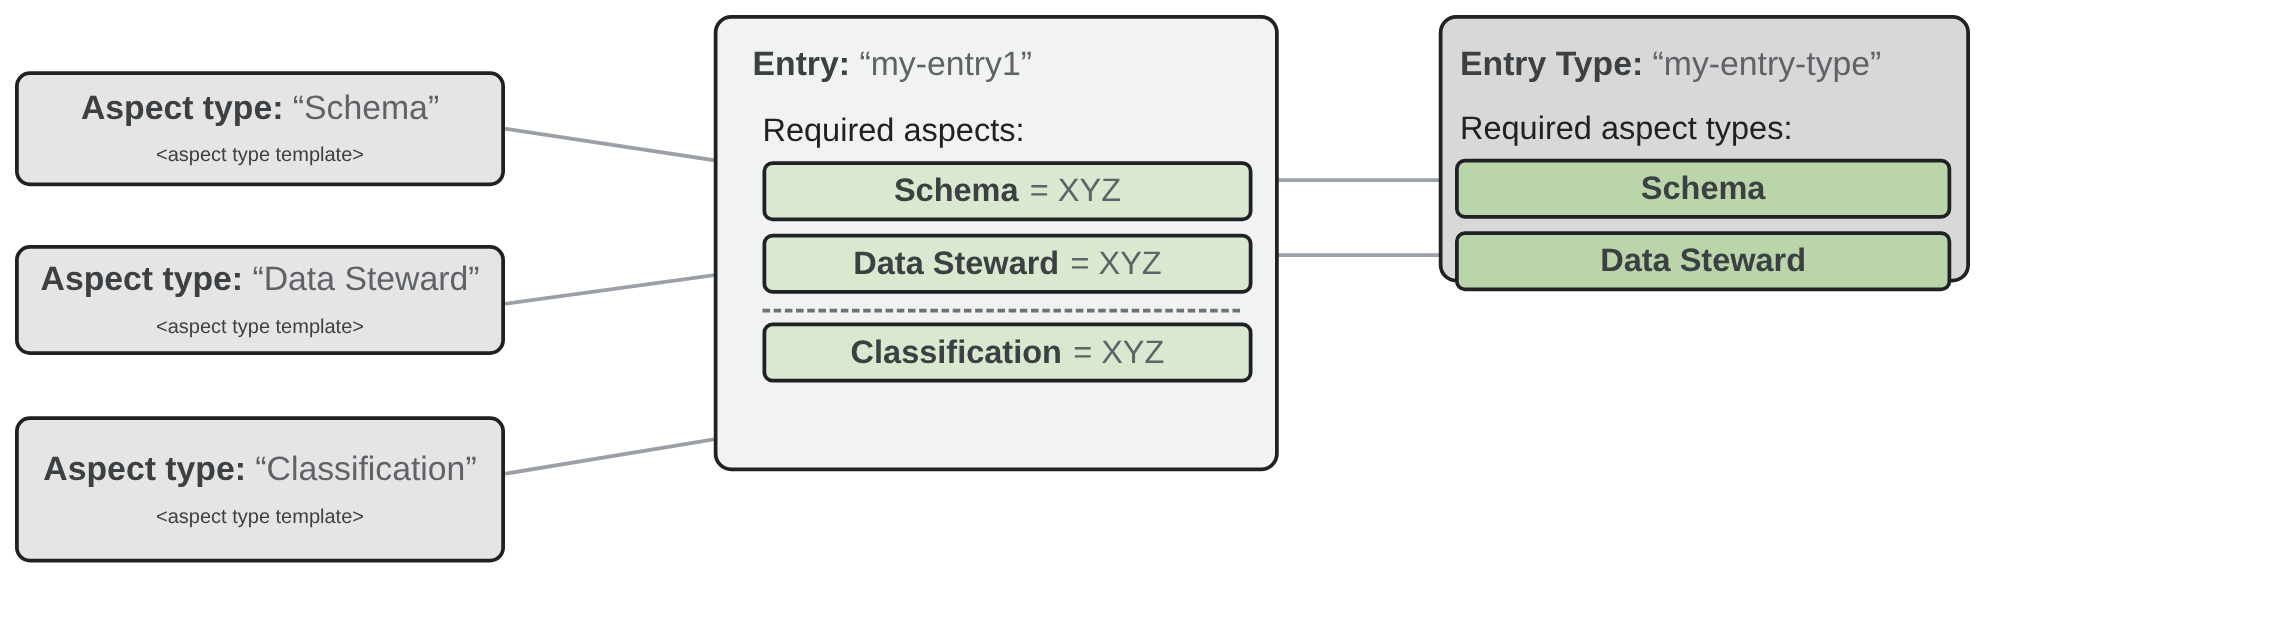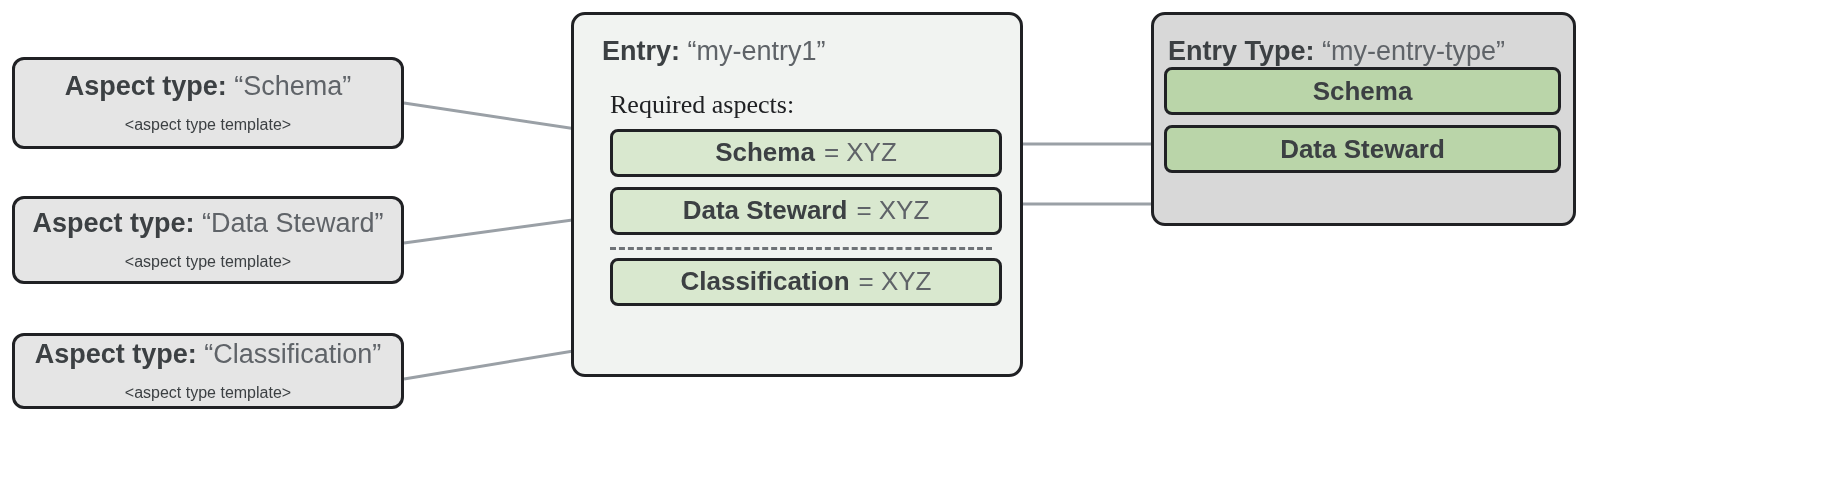--- a/index.html
+++ b/index.html
@@ -94,21 +94,20 @@
   #entry-panel .panel-title b { font-weight: 700; color: #3c4043; }
   #entry-panel .panel-title .qname { font-weight: 400; color: #5f6368; }
 
   #entry-panel .section-label {
     font-size: 26px;
     line-height: 1.2;
     color: #202124;
     margin: 22px 0 8px 8px;
     font-weight: 400;
     white-space: nowrap;
-    font-family: Liberation Serif, serif;
   }
 
   .aspect-chip {
     box-sizing: border-box;
     margin: 0 0 10px 8px;
     height: 48px;
     background: #d9e8cf;
     border: 3px solid #202124;
     border-radius: 8px;
     display: flex;
@@ -199,21 +198,21 @@
   </div>
 
   <div class="aspect-type-card" style="left:12px; top:196px; width:392px; height:88px;">
     <div class="line1">
       <b>Aspect type:</b>
       <span class="qname">“Data Steward”</span>
     </div>
     <div class="line2">&lt;aspect type template&gt;</div>
   </div>
 
-  <div class="aspect-type-card" style="left:12px; top:333px; width:392px; height:76px;">
+  <div class="aspect-type-card" style="left:12px; top:333px; width:392px; height:117px;">
     <div class="line1">
       <b>Aspect type:</b>
       <span class="qname">“Classification”</span>
     </div>
     <div class="line2">&lt;aspect type template&gt;</div>
   </div>
 
   <div id="entry-panel">
     <div class="panel-title">
       <b>Entry:</b>
@@ -240,20 +239,21 @@
       <span class="aval">= XYZ</span>
     </div>
   </div>
 
   <div id="entry-type-panel">
     <div class="panel-title">
       <b>Entry Type:</b>
       <span class="qname">“my-entry-type”</span>
     </div>
 
+    <div class="section-label">Required aspect types:</div>
 
     <div class="type-chip" style="width:397px;">
       <span>Schema</span>
     </div>
 
     <div class="type-chip" style="width:397px;">
       <span>Data Steward</span>
     </div>
   </div>
 

